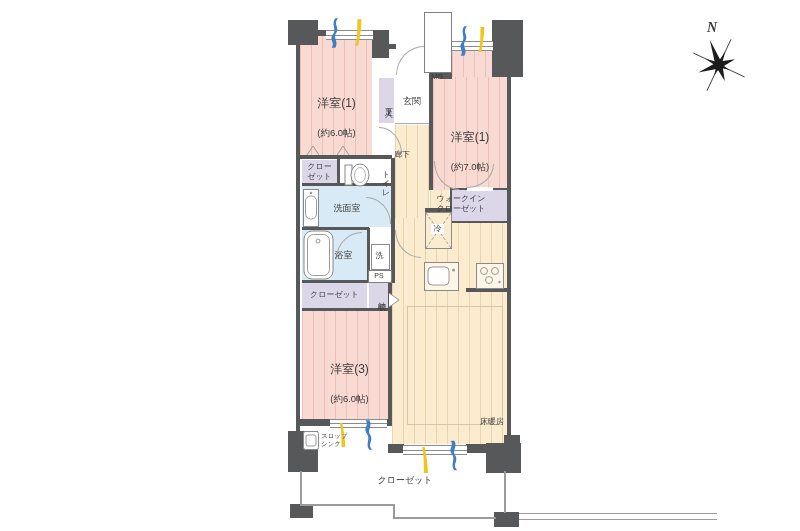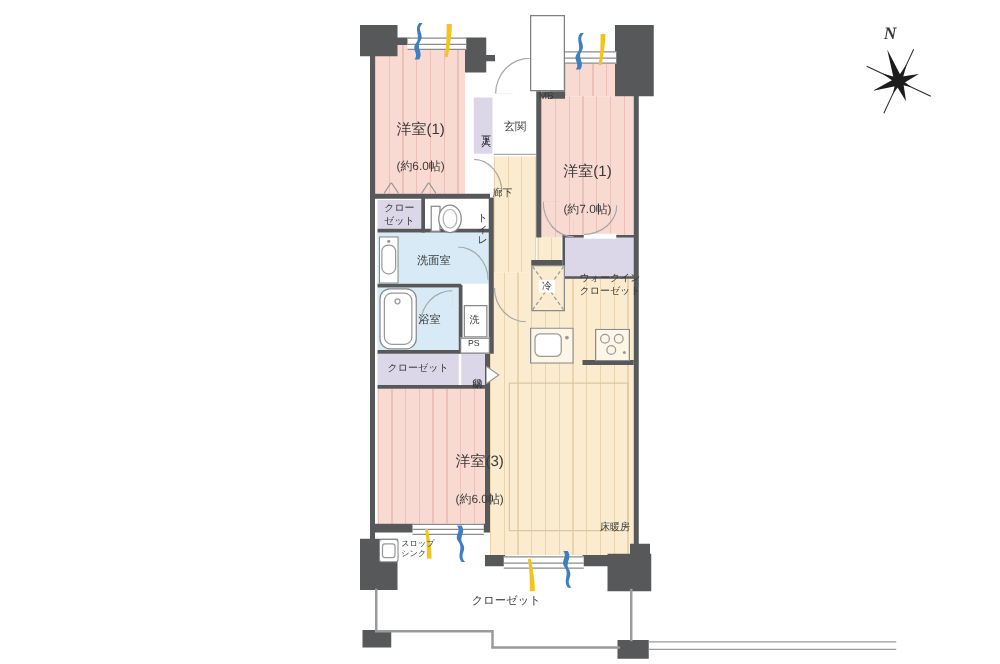--- a/index.html
+++ b/index.html
@@ -182,39 +182,39 @@
   <div class="rail" style="left:519px;top:519px;width:198px;height:1px;"></div>
 
   <div class="lbl" style="left:300px;top:82px;width:73px;font-size:12px;">
     <span>洋室(1)</span><br>
     <span style="font-size:9.5px;">(約6.0帖)</span>
   </div>
   <div class="lbl" style="left:433px;top:116px;width:74px;font-size:12px;">
     <span>洋室(1)</span><br>
     <span style="font-size:9.5px;">(約7.0帖)</span>
   </div>
-  <div class="lbl" style="left:316px;top:348px;width:87px;font-size:12px;text-align:right;">
+  <div class="lbl" style="left:306px;top:348px;width:87px;font-size:12px;">
     <span>洋室(3)</span><br>
     <span style="font-size:9.5px;">(約6.0帖)</span>
   </div>
 
   <div class="lbl" style="left:395px;top:96px;width:34px;font-size:9px;">玄関</div>
   <div class="lbl" style="left:384px;top:150px;width:36px;font-size:8px;">廊下</div>
   <div class="lbl vert" style="left:380px;top:81px;width:13px;height:42px;font-size:8px;">下足入</div>
   <div class="lbl" style="left:424px;top:28px;width:26px;font-size:8px;margin-top:44px;">MB</div>
   <div class="lbl vert" style="left:377px;top:160px;width:13px;height:38px;font-size:8px;letter-spacing:0;">トイレ</div>
   <div class="lbl" style="left:302px;top:203px;width:90px;font-size:9px;">洗面室</div>
   <div class="lbl" style="left:320px;top:250px;width:47px;font-size:9px;font-family:Liberation Serif, serif;">浴室</div>
   <div class="lbl" style="left:371px;top:251px;width:17px;font-size:8px;">洗</div>
   <div class="lbl" style="left:368px;top:272px;width:22px;font-size:7px;">PS</div>
   <div class="lbl" style="left:302px;top:162px;width:35px;font-size:8px;">クロー
 ゼット</div>
   <div class="lbl" style="left:302px;top:290px;width:65px;font-size:8px;">クローゼット</div>
   <div class="lbl vert" style="left:374px;top:286px;width:12px;height:20px;font-size:8px;letter-spacing:0;">収納</div>
-  <div class="lbl" style="left:461px;top:194px;width:54px;font-size:8px;margin-top:24px;">ウォークイン
+  <div class="lbl" style="left:434px;top:194px;width:54px;font-size:8px;">ウォークイン
 クローゼット</div>
   <div class="lbl" style="left:431px;top:224px;width:13px;font-size:8px;background:#fff;">冷</div>
   <div class="lbl" style="left:466px;top:417px;width:38px;font-size:8px;text-align:right;">床暖房</div>
   <div class="lbl" style="left:321px;top:432px;width:30px;font-size:6.5px;text-align:left;line-height:1.25;">スロップ
 シンク</div>
   <div class="lbl" style="left:370px;top:475px;width:70px;font-size:9px;">クローゼット</div>
 
   <div class="lbl" style="left:702px;top:20px;width:20px;font-size:14px;font-family:'Liberation Serif',serif;font-style:italic;font-weight:bold;">N</div>
   <svg class="abs" style="left:688px;top:34px;" width="62" height="62" viewBox="0 0 62 62">
     <g transform="translate(31,31) rotate(-20)">

